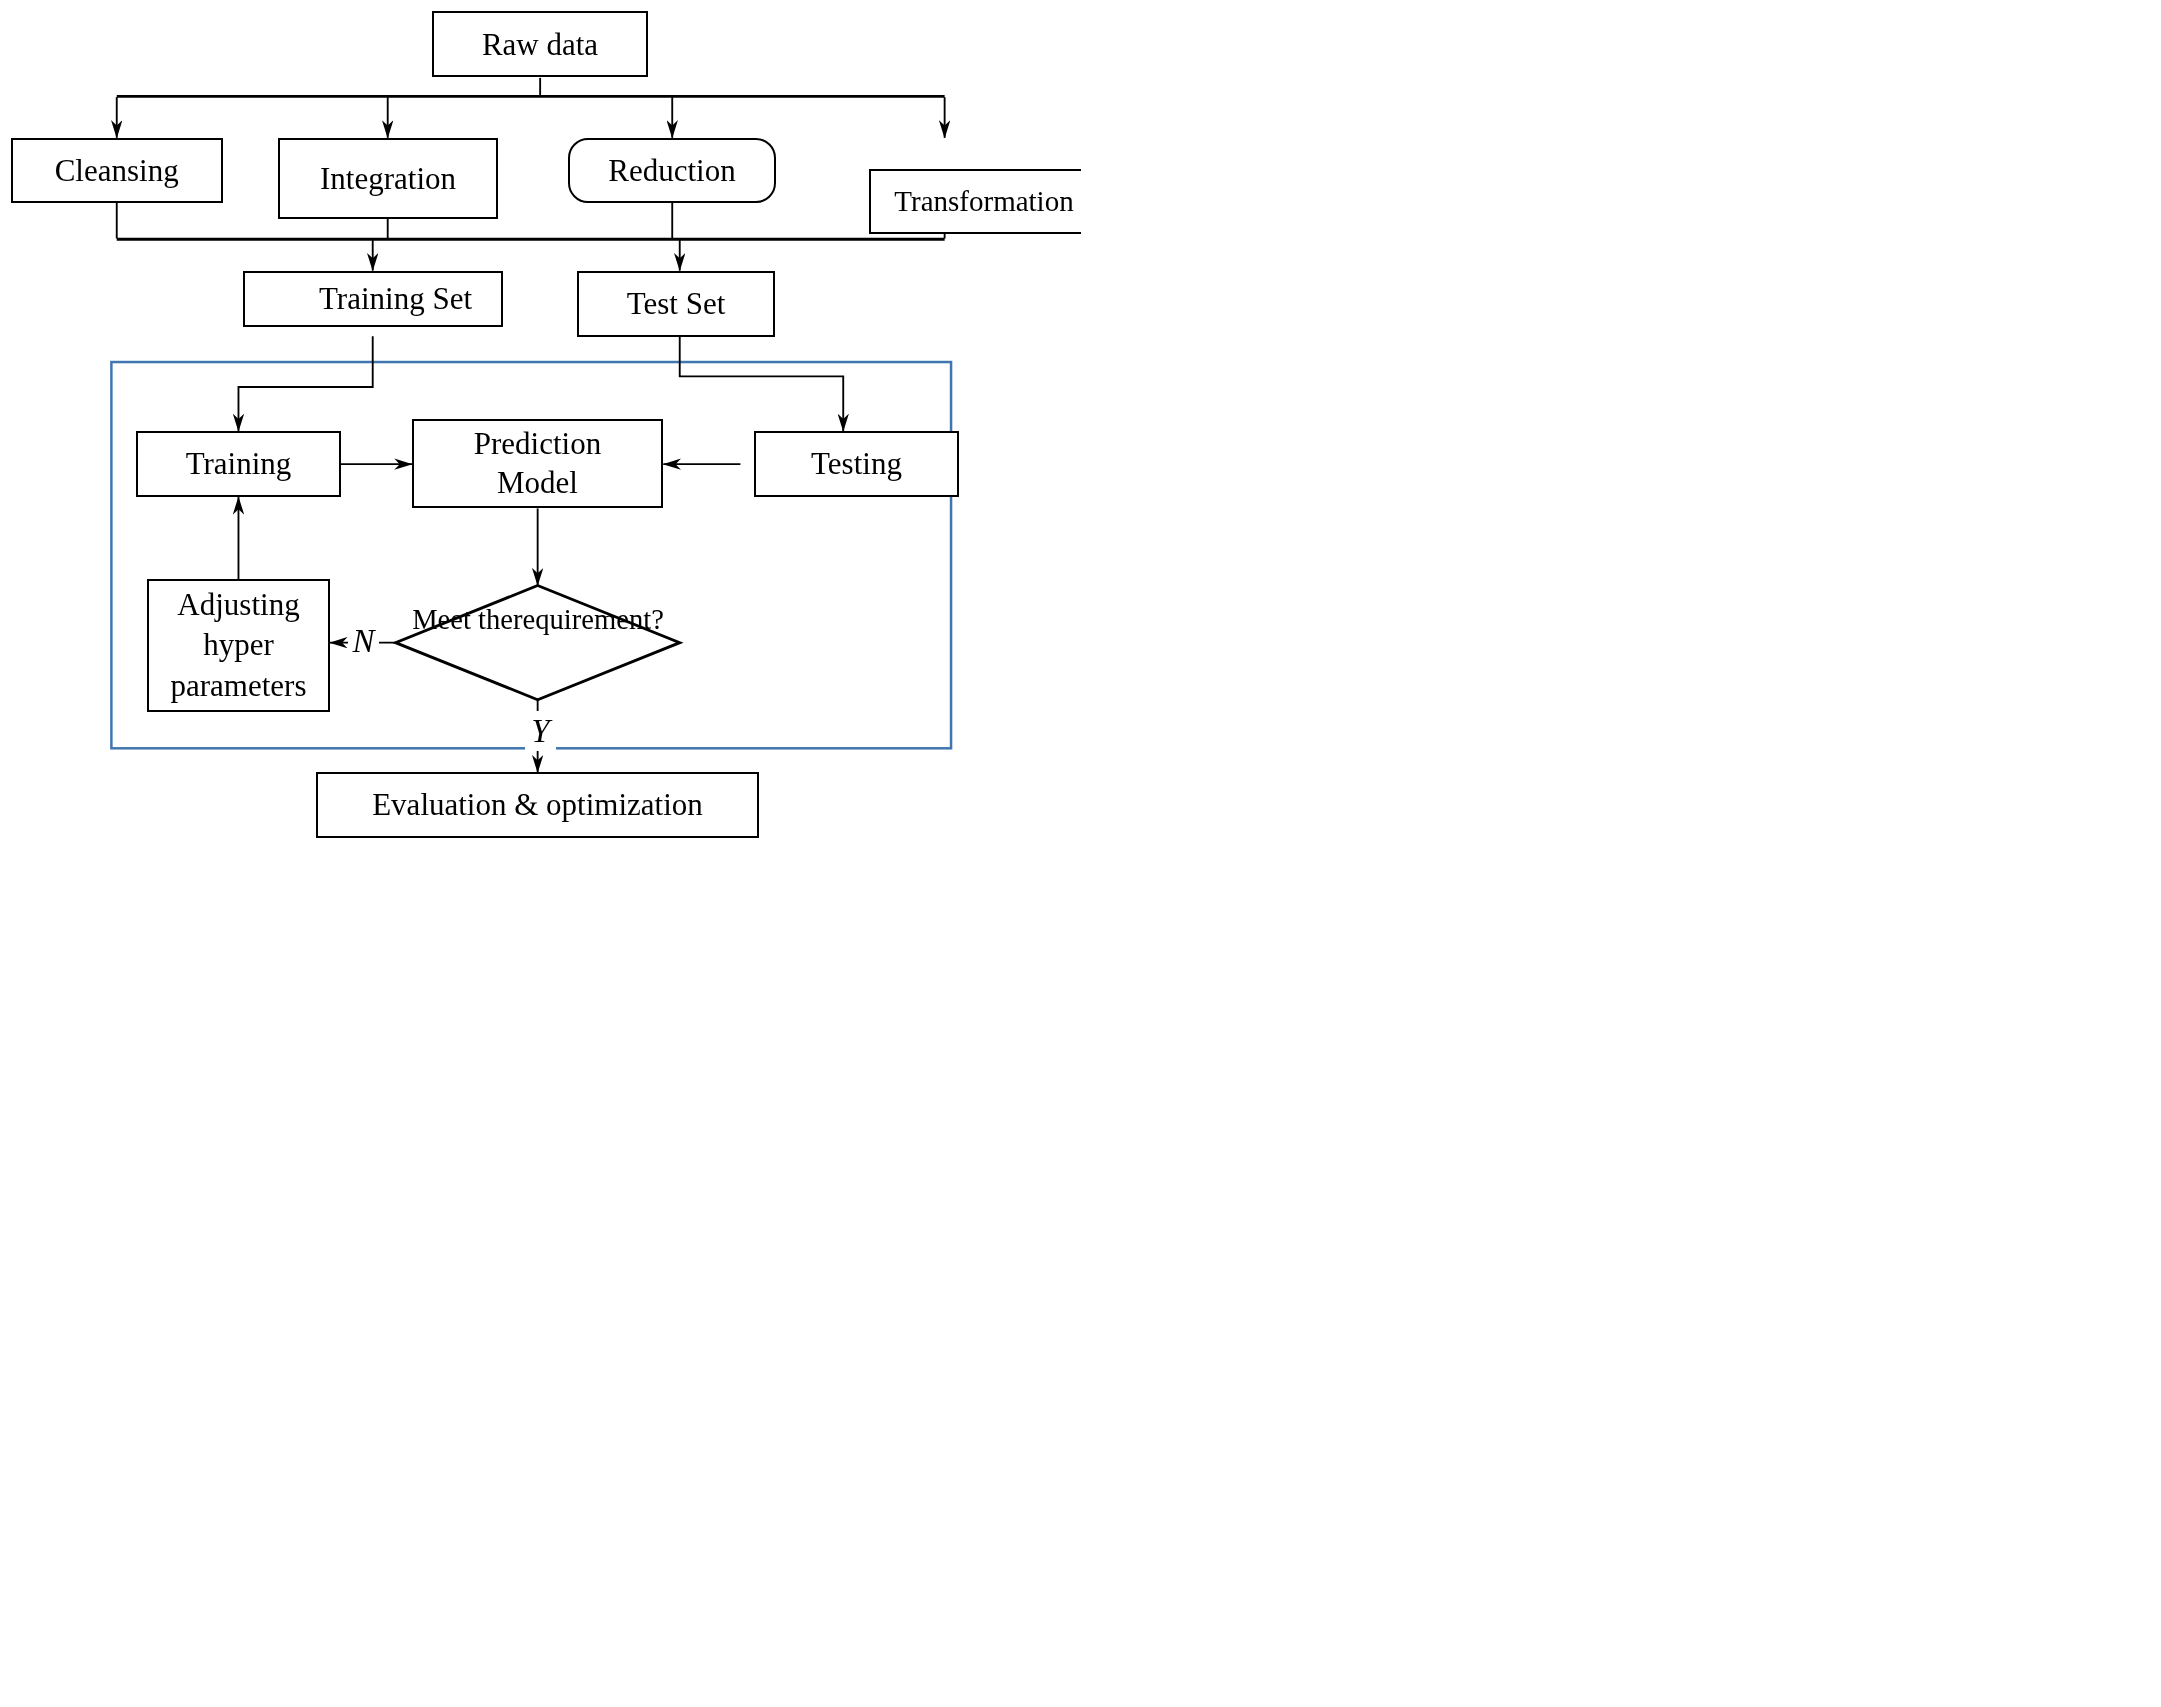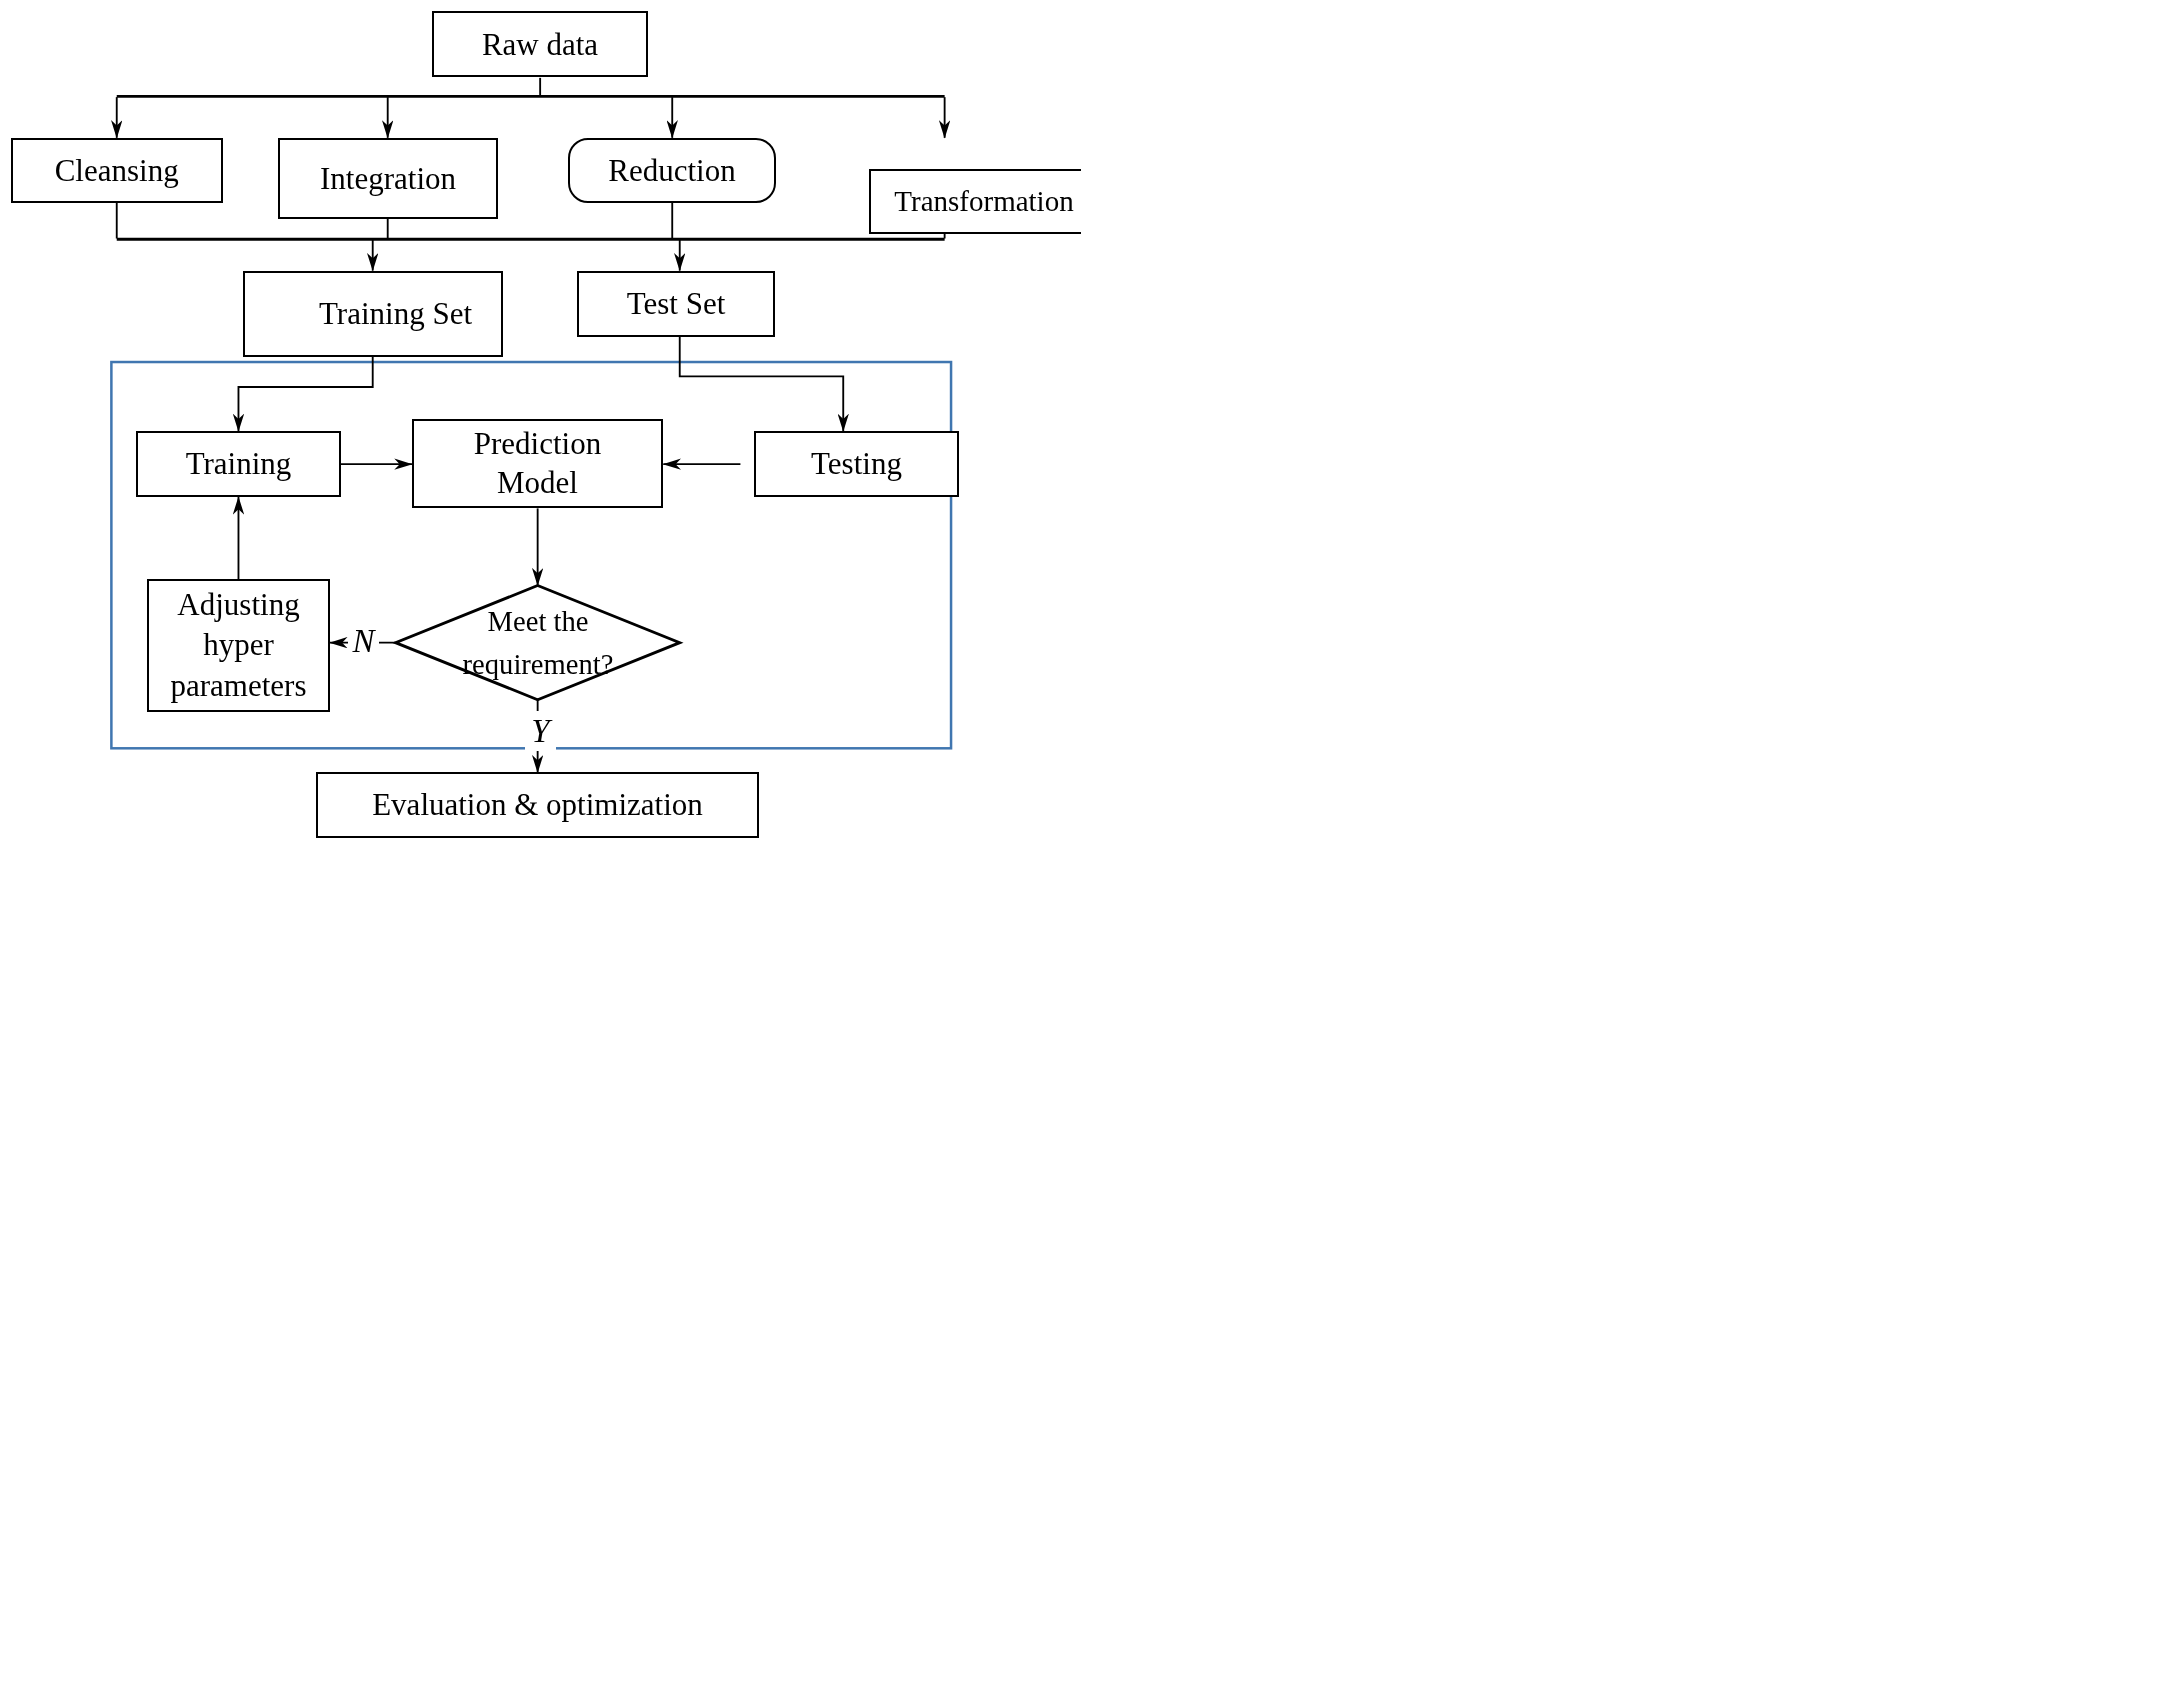--- a/index.html
+++ b/index.html
@@ -36,22 +36,22 @@
     align-items: center;
     justify-content: center;
     text-align: center;
     font-size: 31px;
     line-height: 1.28;
     white-space: nowrap;
   }
   .diamond-label {
     position: absolute;
     display: flex;
-    flex-direction: column;
-    align-items: center;
+    flex-direction: row;
+    align-items: flex-start;
     justify-content: center;
     text-align: center;
     font-size: 28.6px;
     line-height: 43px;
     white-space: nowrap;
     pointer-events: none;
   }
   .edge-label {
     position: absolute;
     background: #ffffff;
@@ -120,21 +120,21 @@
   </div>
 
   <div class="node" style="left:568px; top:138px; width:208px; height:65px;border-radius:20px;">
     <span>Reduction</span>
   </div>
 
   <div class="node" style="left:869px; top:138px; width:230px; height:65px; font-size:29px;margin-top:31px;">
     <span>Transformation</span>
   </div>
 
-  <div class="node" style="left:243px; top:271px; width:260px; height:86px;padding-left:45px;">
+  <div class="node" style="left:243px; top:271px; width:260px; height:56px;padding-left:45px;">
     <span>Training Set</span>
   </div>
 
   <div class="node" style="left:577px; top:271px; width:198px; height:66px;">
     <span>Test Set</span>
   </div>
 
   <div class="node" style="left:136px; top:431px; width:205px; height:66px;">
     <span>Training</span>
   </div>

